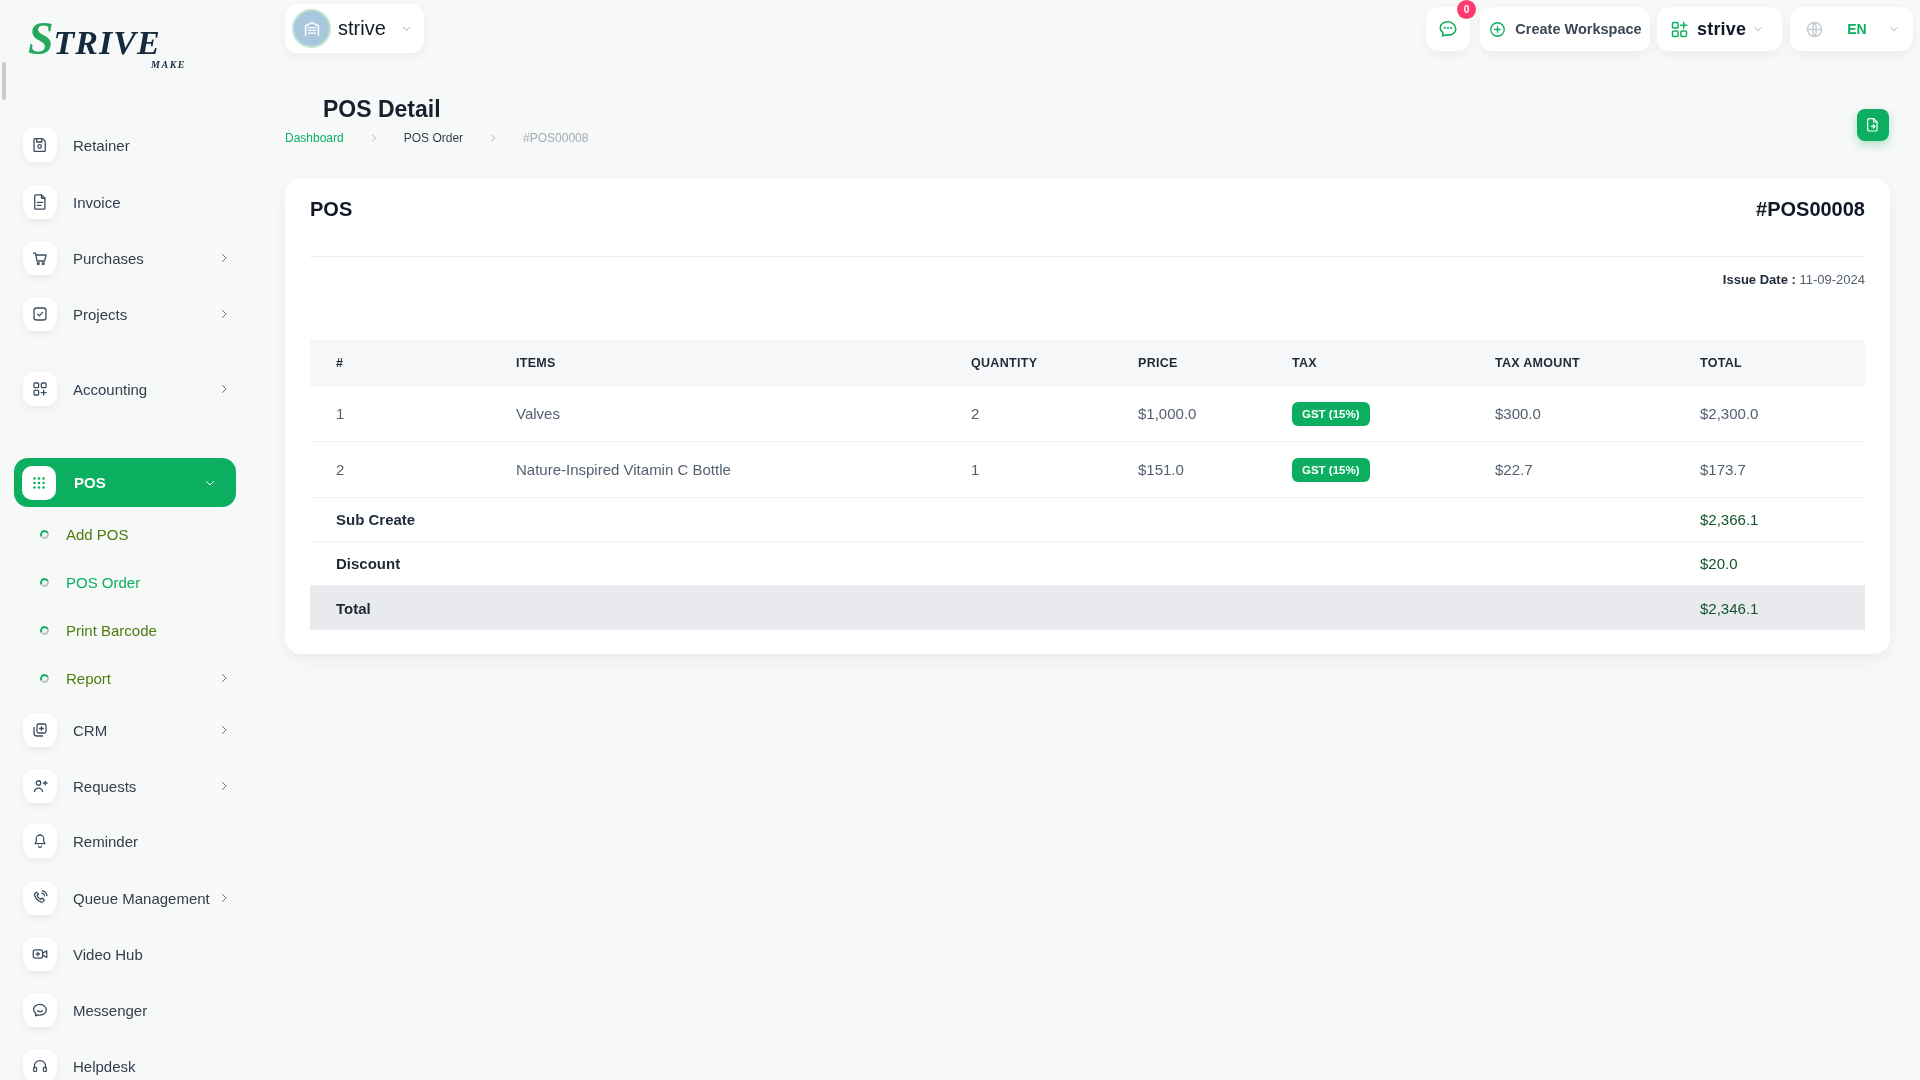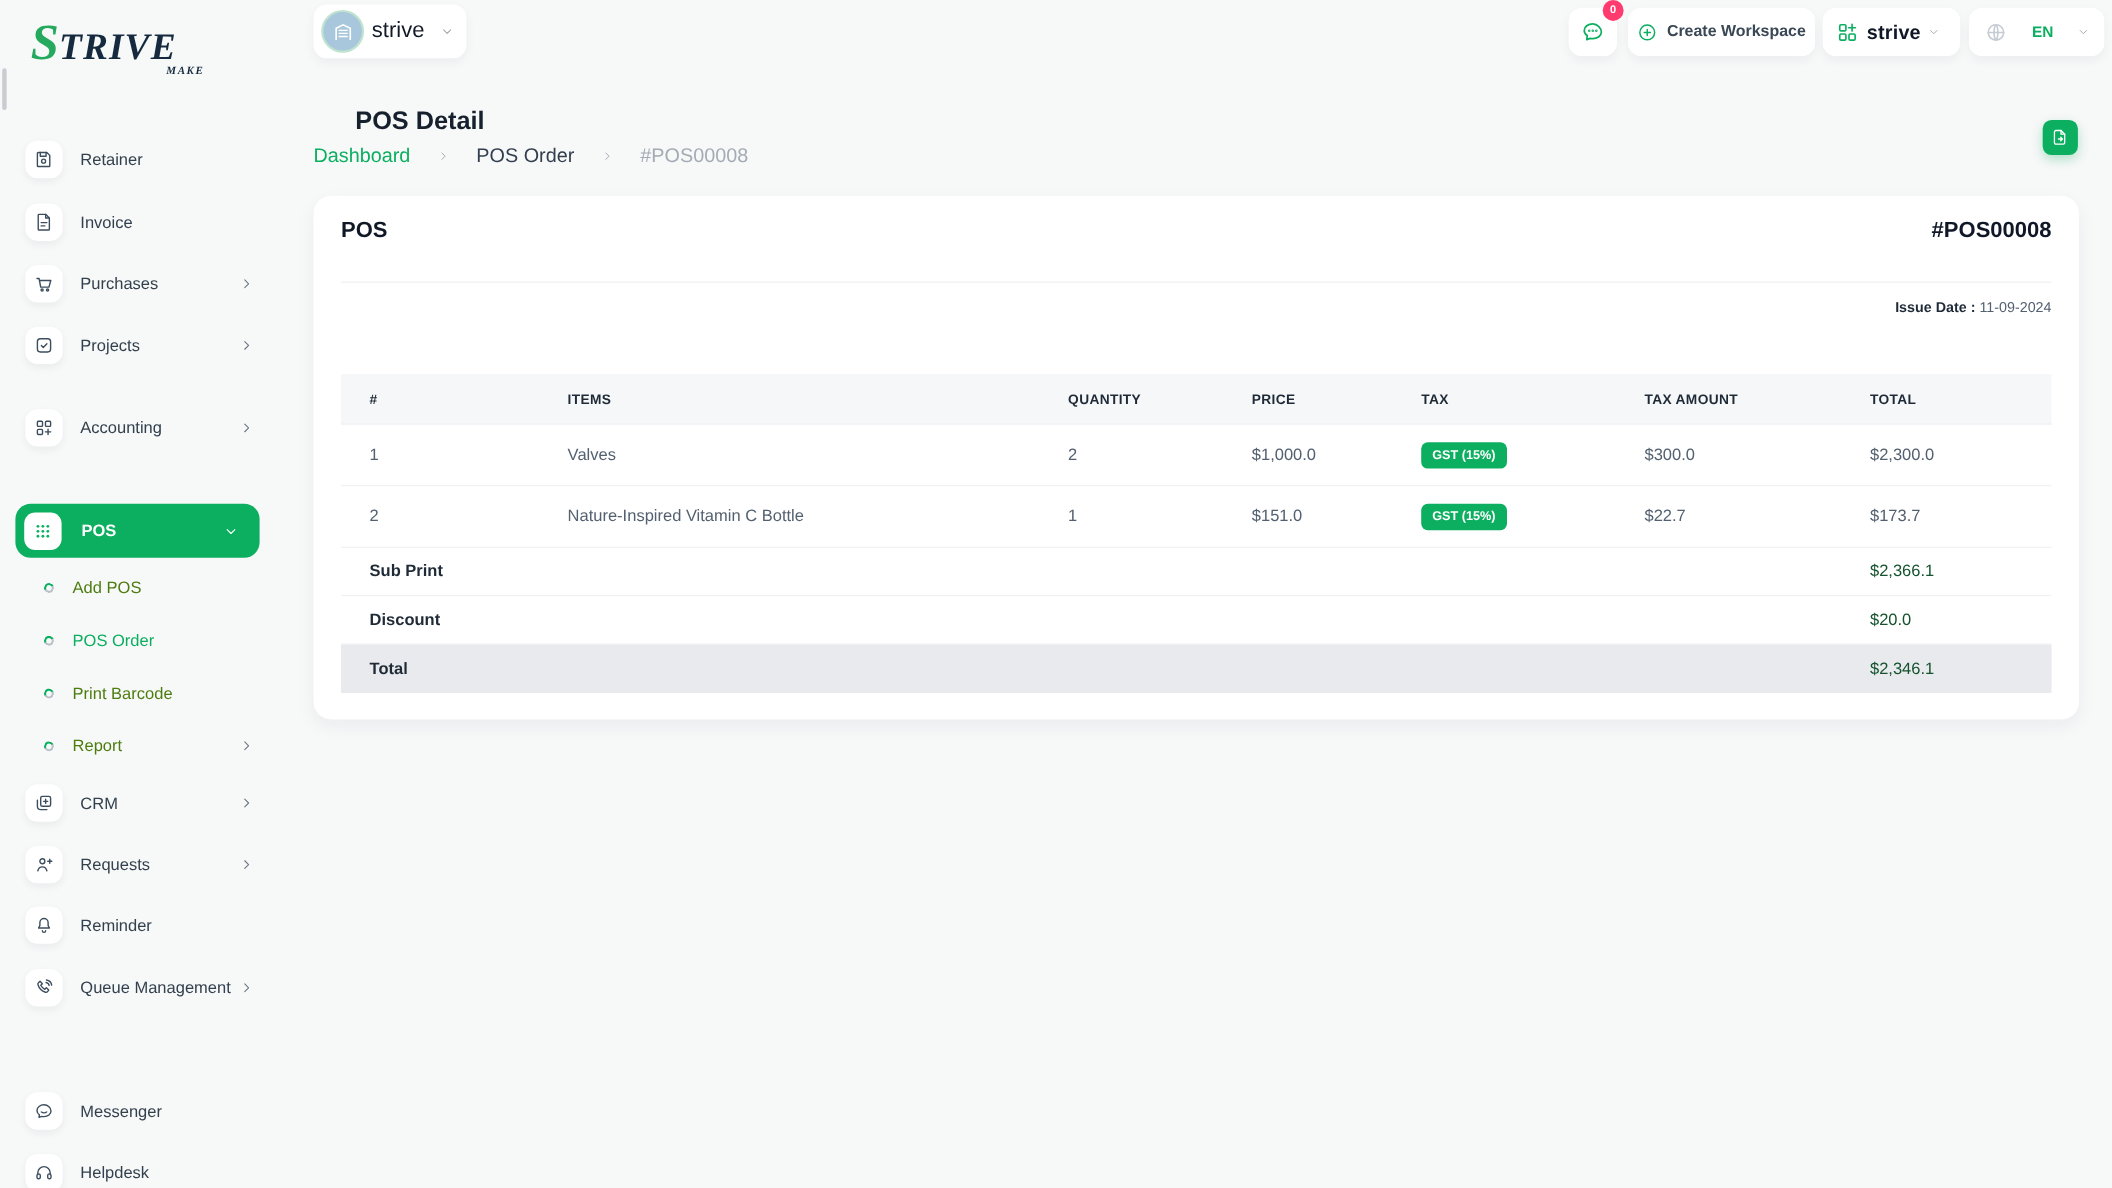--- a/index.html
+++ b/index.html
@@ -52,21 +52,21 @@
   .cw-label { font-size:14.5px; font-weight:600; color:#3a4856; }
 
   .app-box { left:1657px; top:7px; width:125px; height:44px; padding:0 12px; gap:7px; }
   .app-name { font-size:18px; font-weight:700; color:#101827; letter-spacing:0.2px; }
 
   .lang-box { left:1790px; top:7px; width:123px; height:44px; padding:0 14px; justify-content:space-between; }
   .lang-label { font-size:14px; font-weight:700; color:#0CAF60; }
 
   
   .page-title { position:absolute; left:285px; top:96px; font-size:23px; font-weight:700; color:#17212e;margin-left:38px; }
-  .breadcrumb { position:absolute; left:285px; top:131px; display:flex; align-items:center; gap:25px; font-size:18px; }
+  .breadcrumb { position:absolute; left:285px; top:131px; display:flex; align-items:center; gap:25px; font-size:12px; }
   .bc-home { color:#0CAF60; cursor:pointer; }
   .bc-mid { color:#333f4e; }
   .bc-cur { color:#a4abb4; }
   .bc-sep { display:flex; }
   .bc-sep svg { width:10px; height:10px; stroke:#9aa3ad; fill:none; stroke-width:2; stroke-linecap:round; stroke-linejoin:round; }
 
   .export-btn { position:absolute; left:1857px; top:109px; width:32px; height:32px; border-radius:8px; background:#0CAF60; display:flex; align-items:center; justify-content:center; cursor:pointer; box-shadow:0 4px 10px rgba(12,175,96,0.3); }
   .export-btn svg { width:16px; height:16px; stroke:#ffffff; fill:none; stroke-width:1.8; stroke-linecap:round; stroke-linejoin:round; }
 
   .card { position:absolute; left:285px; top:178px; width:1605px; height:476px; background:#ffffff; border-radius:16px; box-shadow:0 6px 16px rgba(25,39,52,0.05); }
@@ -355,20 +355,28 @@
         <svg class="ic">
           <use href="#i-queue"></use>
         </svg>
       </span>
     <span class="nav-label">Queue Management</span>
     <span class="nav-chev">
         <svg class="chev">
           <use href="#i-chev-r"></use>
         </svg>
       </span>
+  </div>
+  <div class="nav-item" style="top:937px">
+    <span class="icon-box">
+        <svg class="ic">
+          <use href="#i-video"></use>
+        </svg>
+      </span>
+    <span class="nav-label">Video Hub</span>
   </div>
   <div class="nav-item" style="top:993px">
     <span class="icon-box">
         <svg class="ic">
           <use href="#i-messenger"></use>
         </svg>
       </span>
     <span class="nav-label">Messenger</span>
   </div>
   <div class="nav-item" style="top:1049px">
@@ -488,21 +496,21 @@
       <span class="cell">2</span>
       <span class="cell">Nature-Inspired Vitamin C Bottle</span>
       <span class="cell">1</span>
       <span class="cell">$151.0</span>
       <span class="cell"><span class="tax-badge">GST (15%)</span></span>
       <span class="cell">$22.7</span>
       <span class="cell">$173.7</span>
     </div>
 
     <div class="tbl-sum bordered">
-      <span class="sum-label">Sub Print</span>
+      <span class="sum-label">Sub Create</span>
       <span class="sum-value">$2,366.1</span>
     </div>
     <div class="tbl-sum bordered">
       <span class="sum-label">Discount</span>
       <span class="sum-value">$20.0</span>
     </div>
     <div class="tbl-sum total-row">
       <span class="sum-label">Total</span>
       <span class="sum-value">$2,346.1</span>
     </div>

